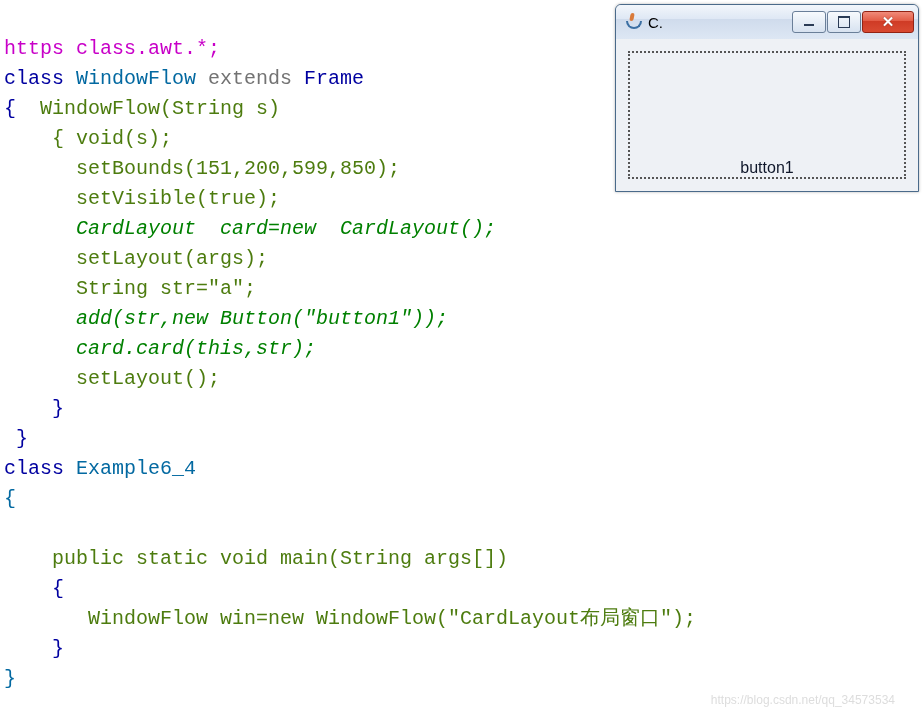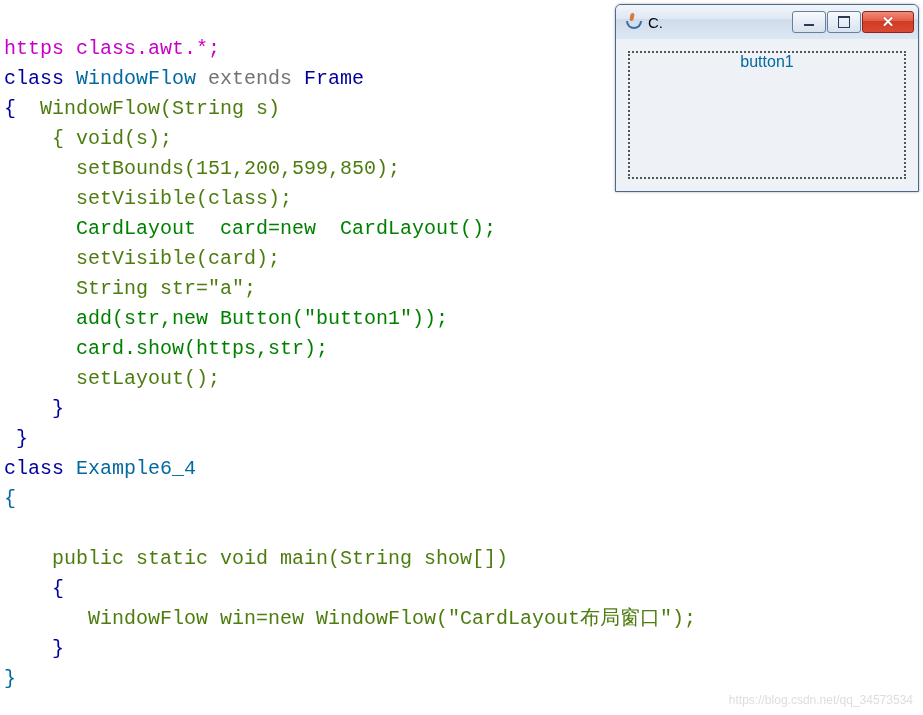--- a/index.html
+++ b/index.html
@@ -17,25 +17,25 @@
       white-space: pre;
       line-height: 1.5;
     }
     .kw-import { color: #c800c8; }
     .kw-class { color: #0000a0; }
     .kw-extends { color: #737373; }
     .cls-name { color: #0369a1; }
     .type { color: #0000a0; }
     .method { color: #4d7c0f; }
     .brace { color: #0000a0; }
-    .cardlayout-line { color: #008000; }
+    .cardlayout-line { color: #008000; font-style: italic; }
     .watermark {
       position: absolute;
       bottom: 8px;
-      right: 10px;
+      right: 28px;
       font-family: Arial, sans-serif;
       font-size: 12px;
       color: #dddddd;
     }
     
     .java-window {
       position: absolute;
       top: 4px;
       right: 4px;
       width: 302px;
@@ -130,49 +130,49 @@
       padding: 12px;
       height: 152px;
       box-sizing: border-box;
     }
     .awt-button {
       width: 100%;
       height: 100%;
       border: 2px dotted #555;
       background: #eef1f5;
       display: flex;
-      align-items: flex-start;
+      align-items: flex-end;
       justify-content: center;
       font-size: 16px;
-      color: #0369a1;
+      color: #0f172a;
       box-sizing: border-box;
     }
   </style>
 </head>
 <body>
 
 <div class="code-area">
 <span><span class="kw-import">https</span><span class="kw-import"> class.awt.*;</span></span>
 <span><span class="kw-class">class</span><span class="cls-name"> WindowFlow </span><span class="kw-extends">extends</span><span class="type"> Frame</span></span>
 <span><span class="brace">{  </span><span class="method">WindowFlow(String s)</span></span>
 <span class="method">    { void(s);</span>
 <span class="method">      setBounds(151,200,599,850);</span>
-<span class="method">      setVisible(class);</span>
+<span class="method">      setVisible(true);</span>
 <span class="cardlayout-line">      CardLayout  card=new  CardLayout();</span>
-<span class="method">      setVisible(card);</span>
+<span class="method">      setLayout(args);</span>
 <span class="method">      String str="a";</span>
 <span class="cardlayout-line">      add(str,new Button("button1"));</span>
-<span class="cardlayout-line">      card.show(https,str);</span>
+<span class="cardlayout-line">      card.card(this,str);</span>
 <span class="method">      setLayout();</span>
 <span class="brace">    }</span>
 <span class="brace"> }</span>
 <span><span class="kw-class">class</span><span class="cls-name"> Example6_4</span></span>
 <span class="cls-name">{</span>
 
-<span class="method">    public static void main(String show[])</span>
+<span class="method">    public static void main(String args[])</span>
 <span class="brace">    {</span>
 <span class="method">       WindowFlow win=new WindowFlow("CardLayout布局窗口");</span>
 <span class="brace">    }</span>
 <span class="cls-name">}</span>
 </div>
 
 <div class="java-window">
   <div class="titlebar">
     <span class="java-icon"></span>
     <span class="title-text">C.</span>

